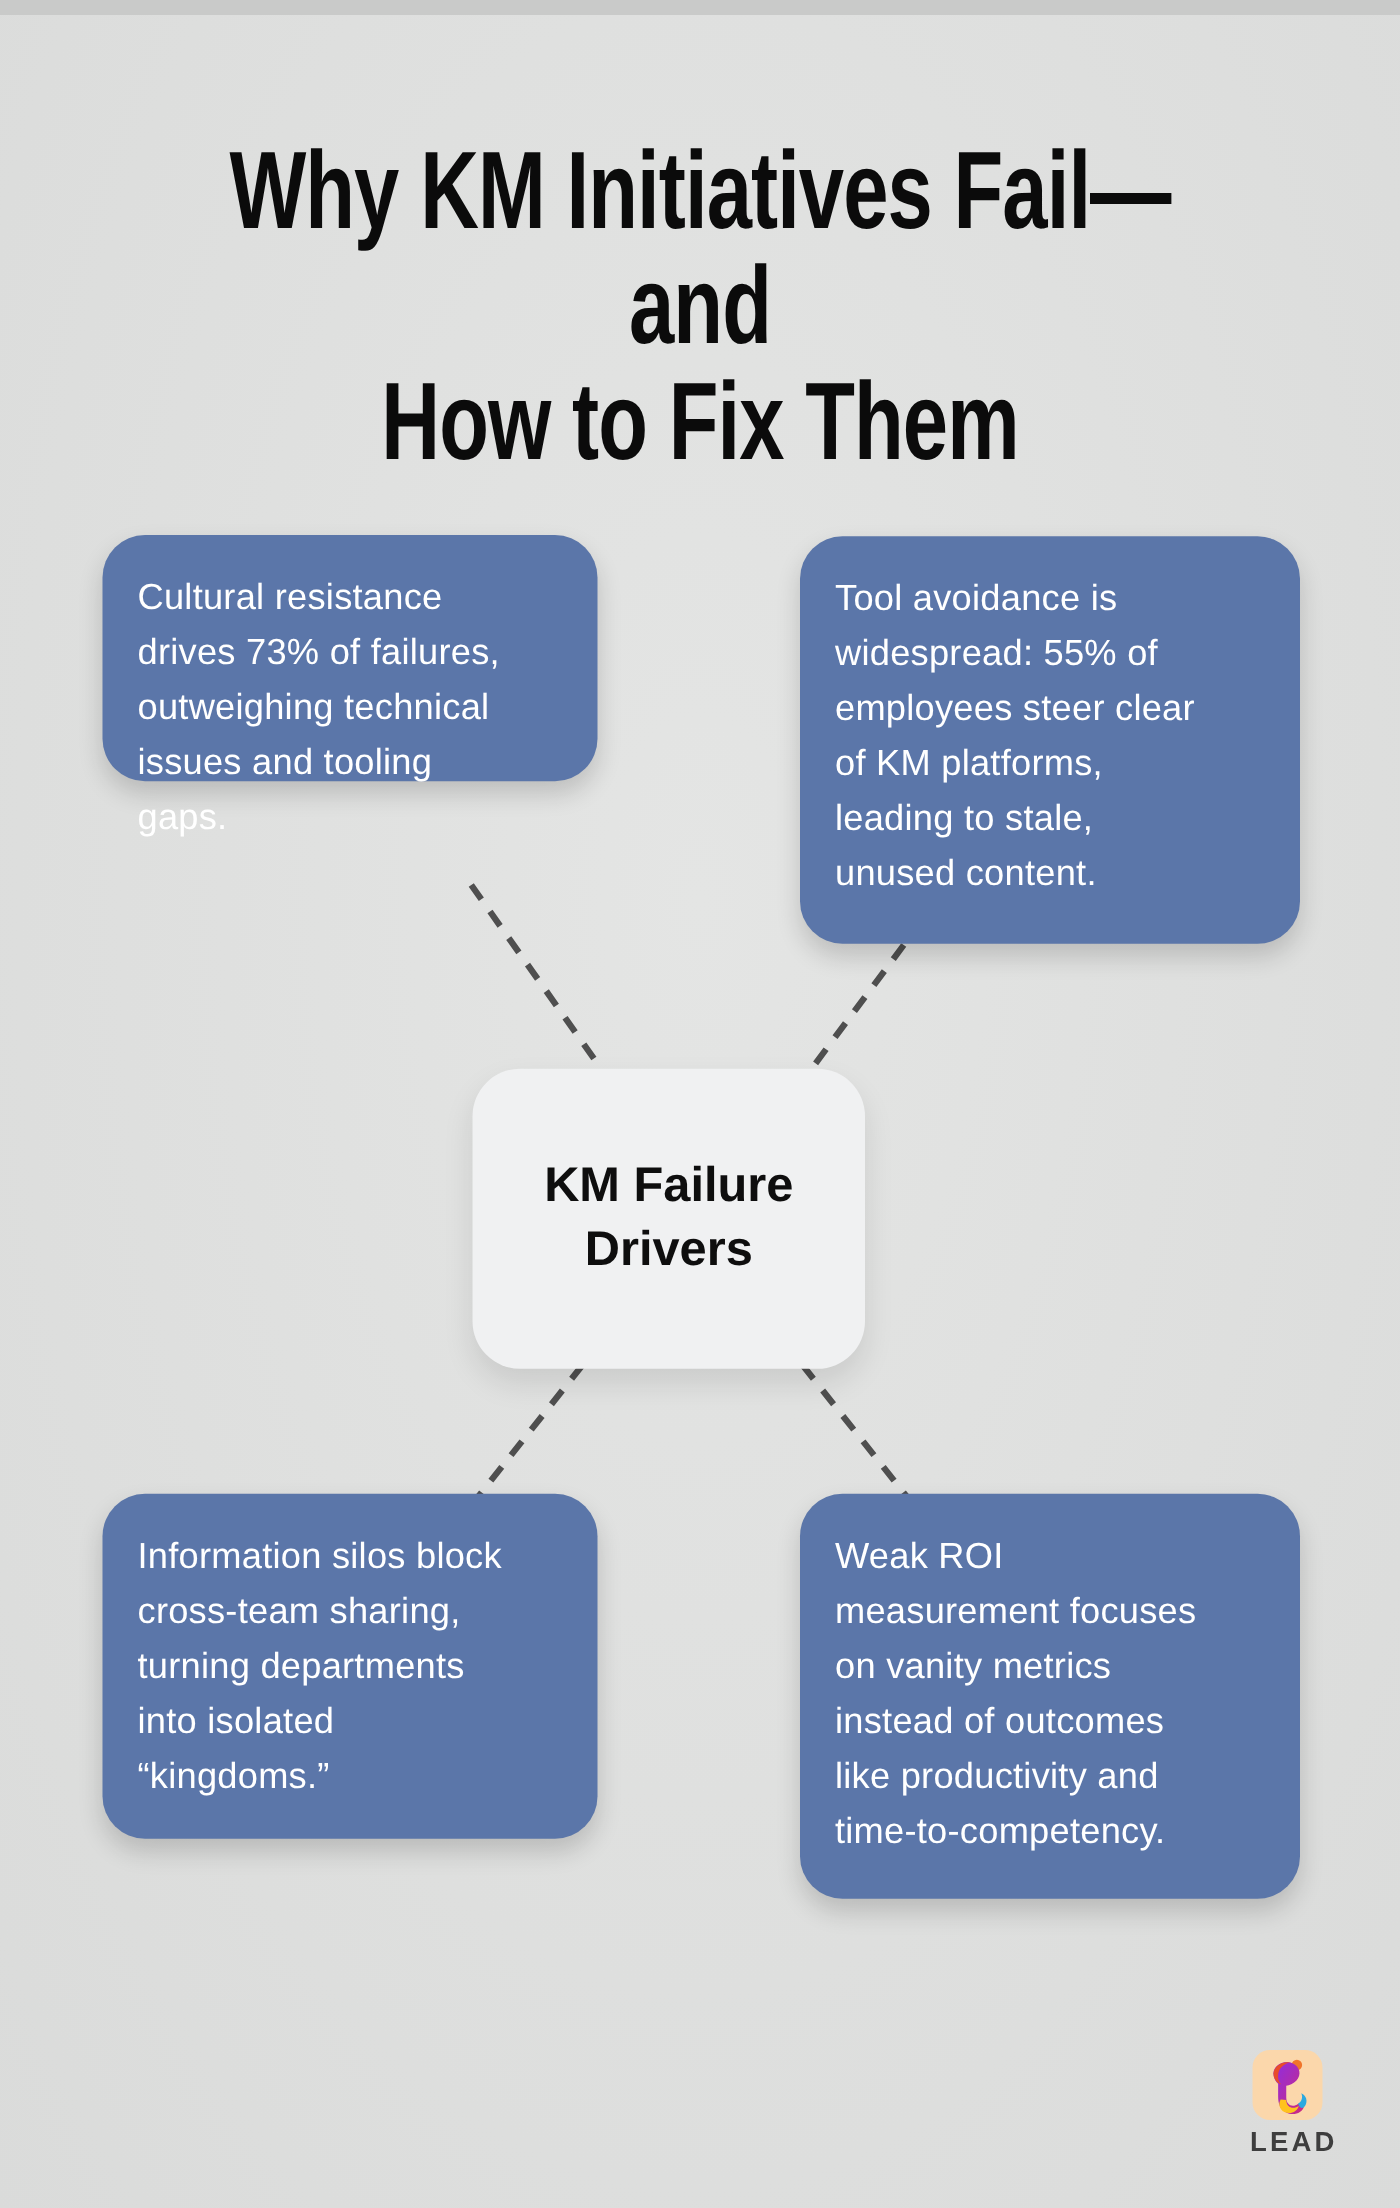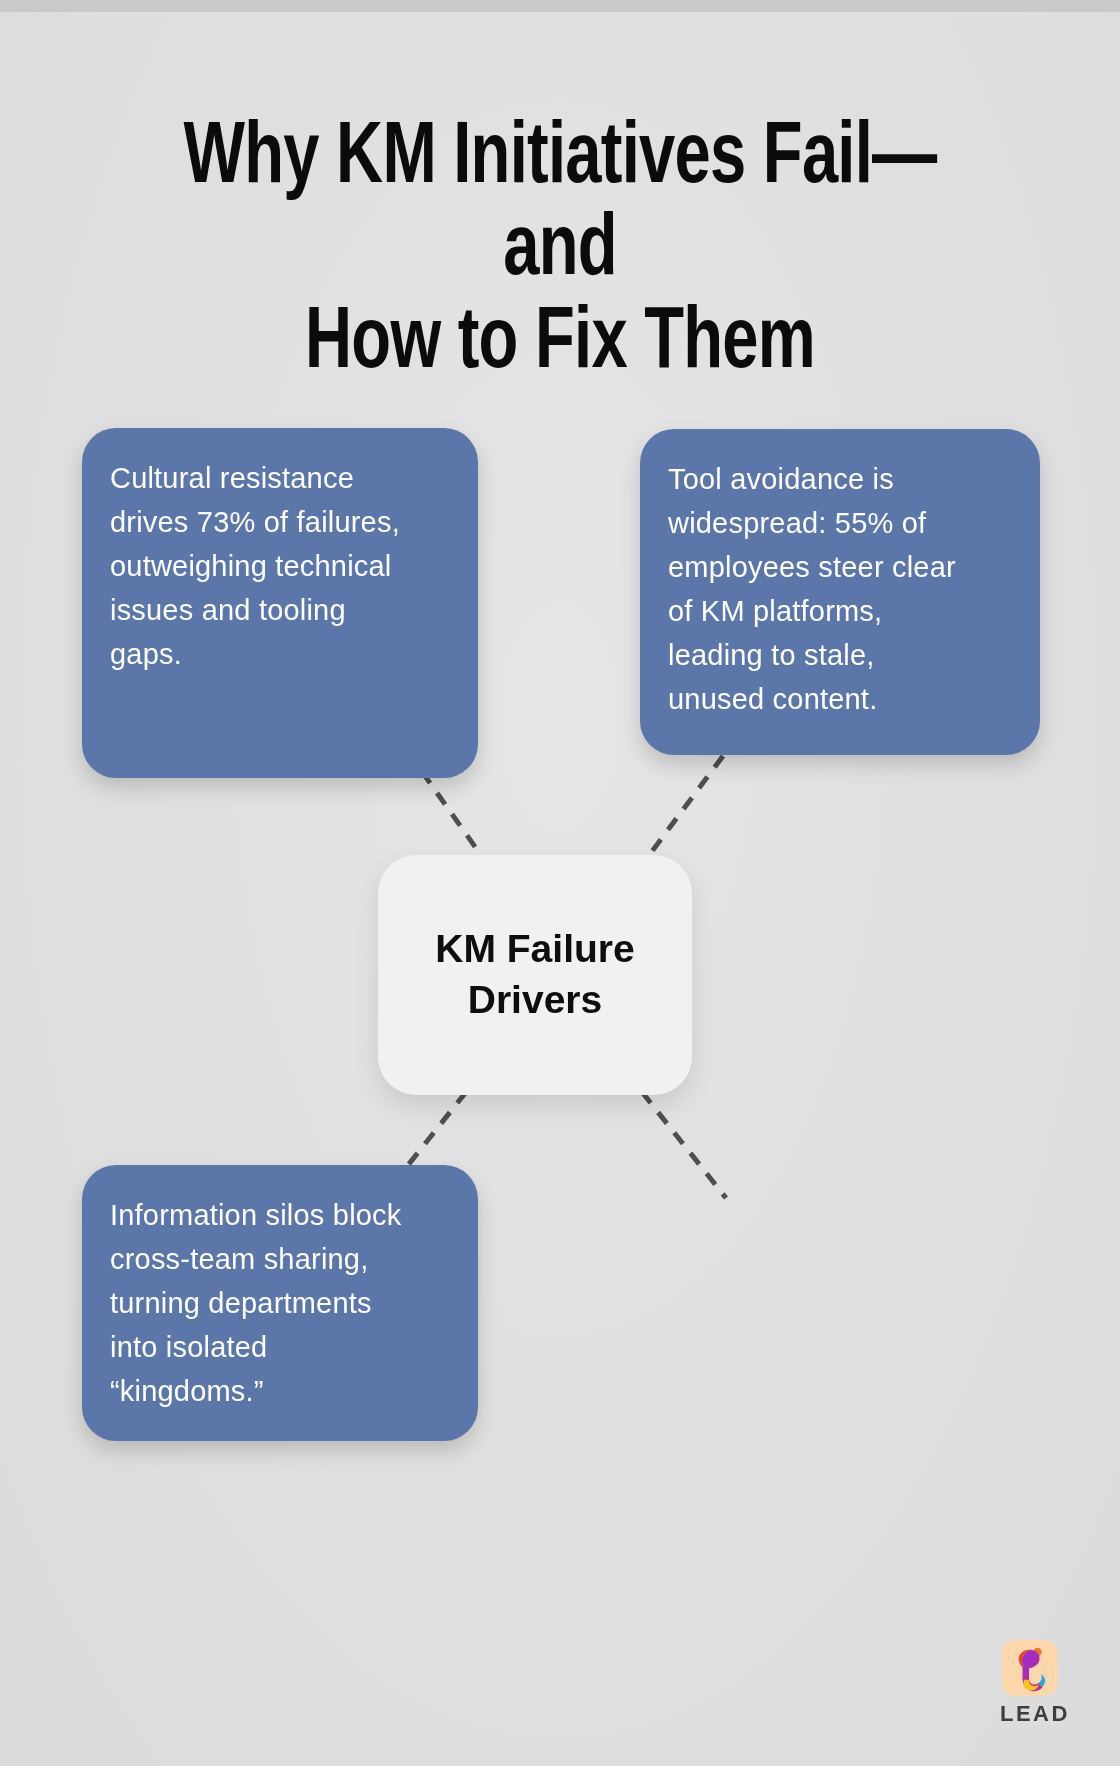--- a/index.html
+++ b/index.html
@@ -46,23 +46,23 @@
     padding:28px 28px;
     box-shadow:0 10px 20px rgba(0,0,0,0.16);
   }
   .card p{
     margin:0;
     font-size:29px;
     line-height:44px;
     letter-spacing:0.2px;
     white-space:pre-line;
   }
-  .card.tl{left:82px;top:416px;width:396px;height:350px;}
+  .card.tl{left:82px;top:416px;width:396px;height:197px;}
   .card.tr{left:640px;top:417px;width:400px;height:326px;}
-  .card.bl{left:82px;top:1153px;width:396px;height:276px;}
+  .card.bl{left:82px;top:1183px;width:396px;height:276px;}
   .card.br{left:640px;top:1183px;width:400px;height:324px;}
   .center-node{
     position:absolute;
     left:378px;top:843px;width:314px;height:240px;
     box-sizing:border-box;
     background:var(--center-fill,#f0f1f2);
     border-radius:38px;
     box-shadow:0 12px 24px rgba(0,0,0,0.10);
     display:flex;align-items:center;justify-content:center;
   }
@@ -132,20 +132,28 @@
   </div>
 
   <div class="card bl">
     <p>Information silos block
 cross-team sharing,
 turning departments
 into isolated
 “kingdoms.”</p>
   </div>
 
+  <div class="card br">
+    <p>Weak ROI
+measurement focuses
+on vanity metrics
+instead of outcomes
+like productivity and
+time-to-competency.</p>
+  </div>
 
   <div class="logo">
     <div class="logo-icon">
       <svg width="56" height="56" viewBox="0 0 56 56" xmlns="http://www.w3.org/2000/svg" aria-hidden="true">
         <defs>
           <linearGradient id="lg1" x1="0%" y1="0%" x2="100%" y2="100%">
             <stop offset="0%" stop-color="#8e2de2"></stop>
             <stop offset="100%" stop-color="#ce2a7e"></stop>
           </linearGradient>
         </defs>

